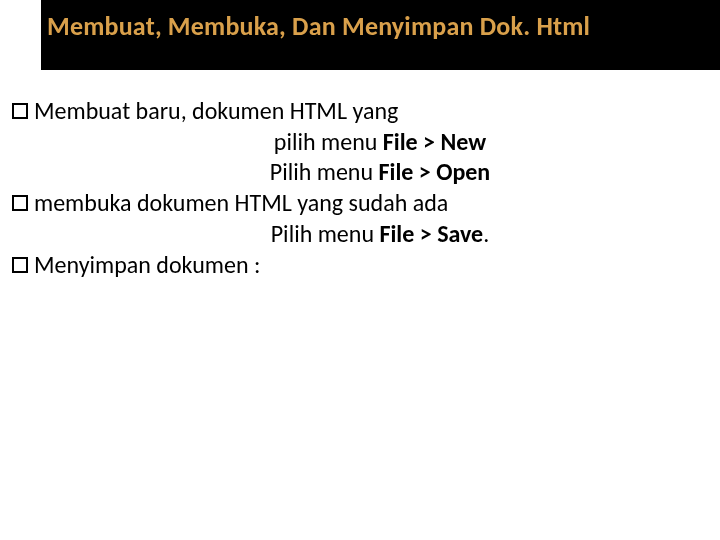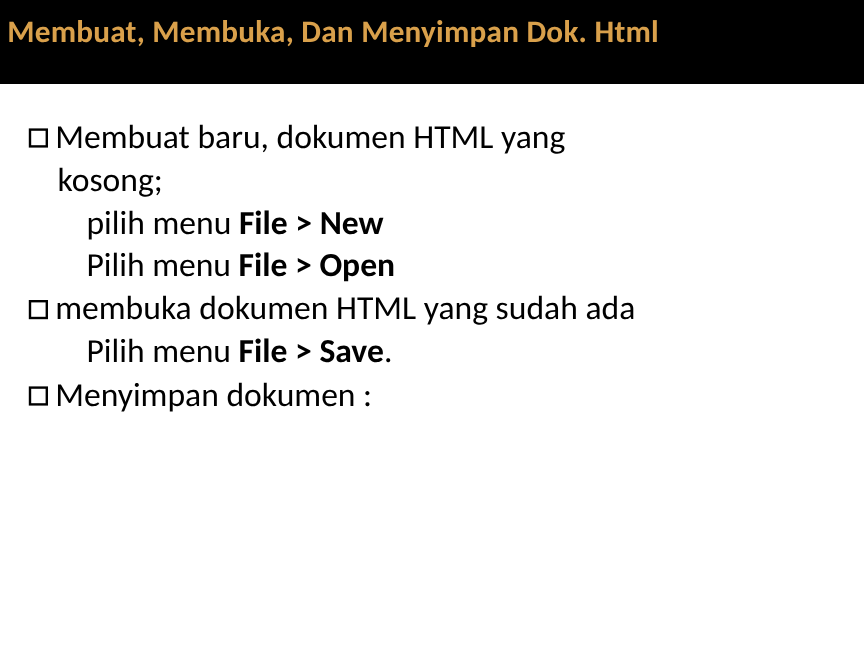--- a/index.html
+++ b/index.html
@@ -11,59 +11,58 @@
     font-family: "Segoe UI", "Calibri", Arial, sans-serif;
     overflow: hidden;
   }
   .title-bar {
     background: #000000;
     color: #d9a04b;
     font-weight: 600;
     font-size: 26px;
     padding: 10px 16px 28px 6px;
     letter-spacing: 0.2px;
+    margin-left: 41px;
   }
   .content {
-    padding: 26px 20px 0 24px;
+    padding: 26px 20px 0 12px;
     color: #000000;
-    font-size: 28px;
+    font-size: 24px;
     line-height: 1.28;
   }
   .line {
     margin: 0;
   }
   .bullet {
     display: inline-block;
     width: 16px;
     height: 16px;
     border: 2px solid #000;
     box-sizing: border-box;
     margin-right: 6px;
     position: relative;
     top: 0px;
   }
   .indent {
     padding-left: 48px;
+    text-align: center;
   }
   .bold {
     font-weight: 700;
   }
 </style>
 </head>
 <body>
 
 <div class="title-bar">Membuat, Membuka, Dan Menyimpan Dok. Html</div>
 
 <div class="content">
 
   <p class="line">
     <span class="bullet"></span><span>Membuat baru, dokumen HTML yang</span>
-  </p>
-  <p class="line" style="padding-left:24px;">
-    <span>kosong;</span>
   </p>
   <p class="line indent">
     <span>pilih menu </span><span class="bold">File &gt; New</span>
   </p>
 
   <p class="line indent">
     <span>Pilih menu </span><span class="bold">File &gt; Open</span>
   </p>
   <p class="line">
     <span class="bullet"></span><span>membuka dokumen HTML yang sudah ada</span>

